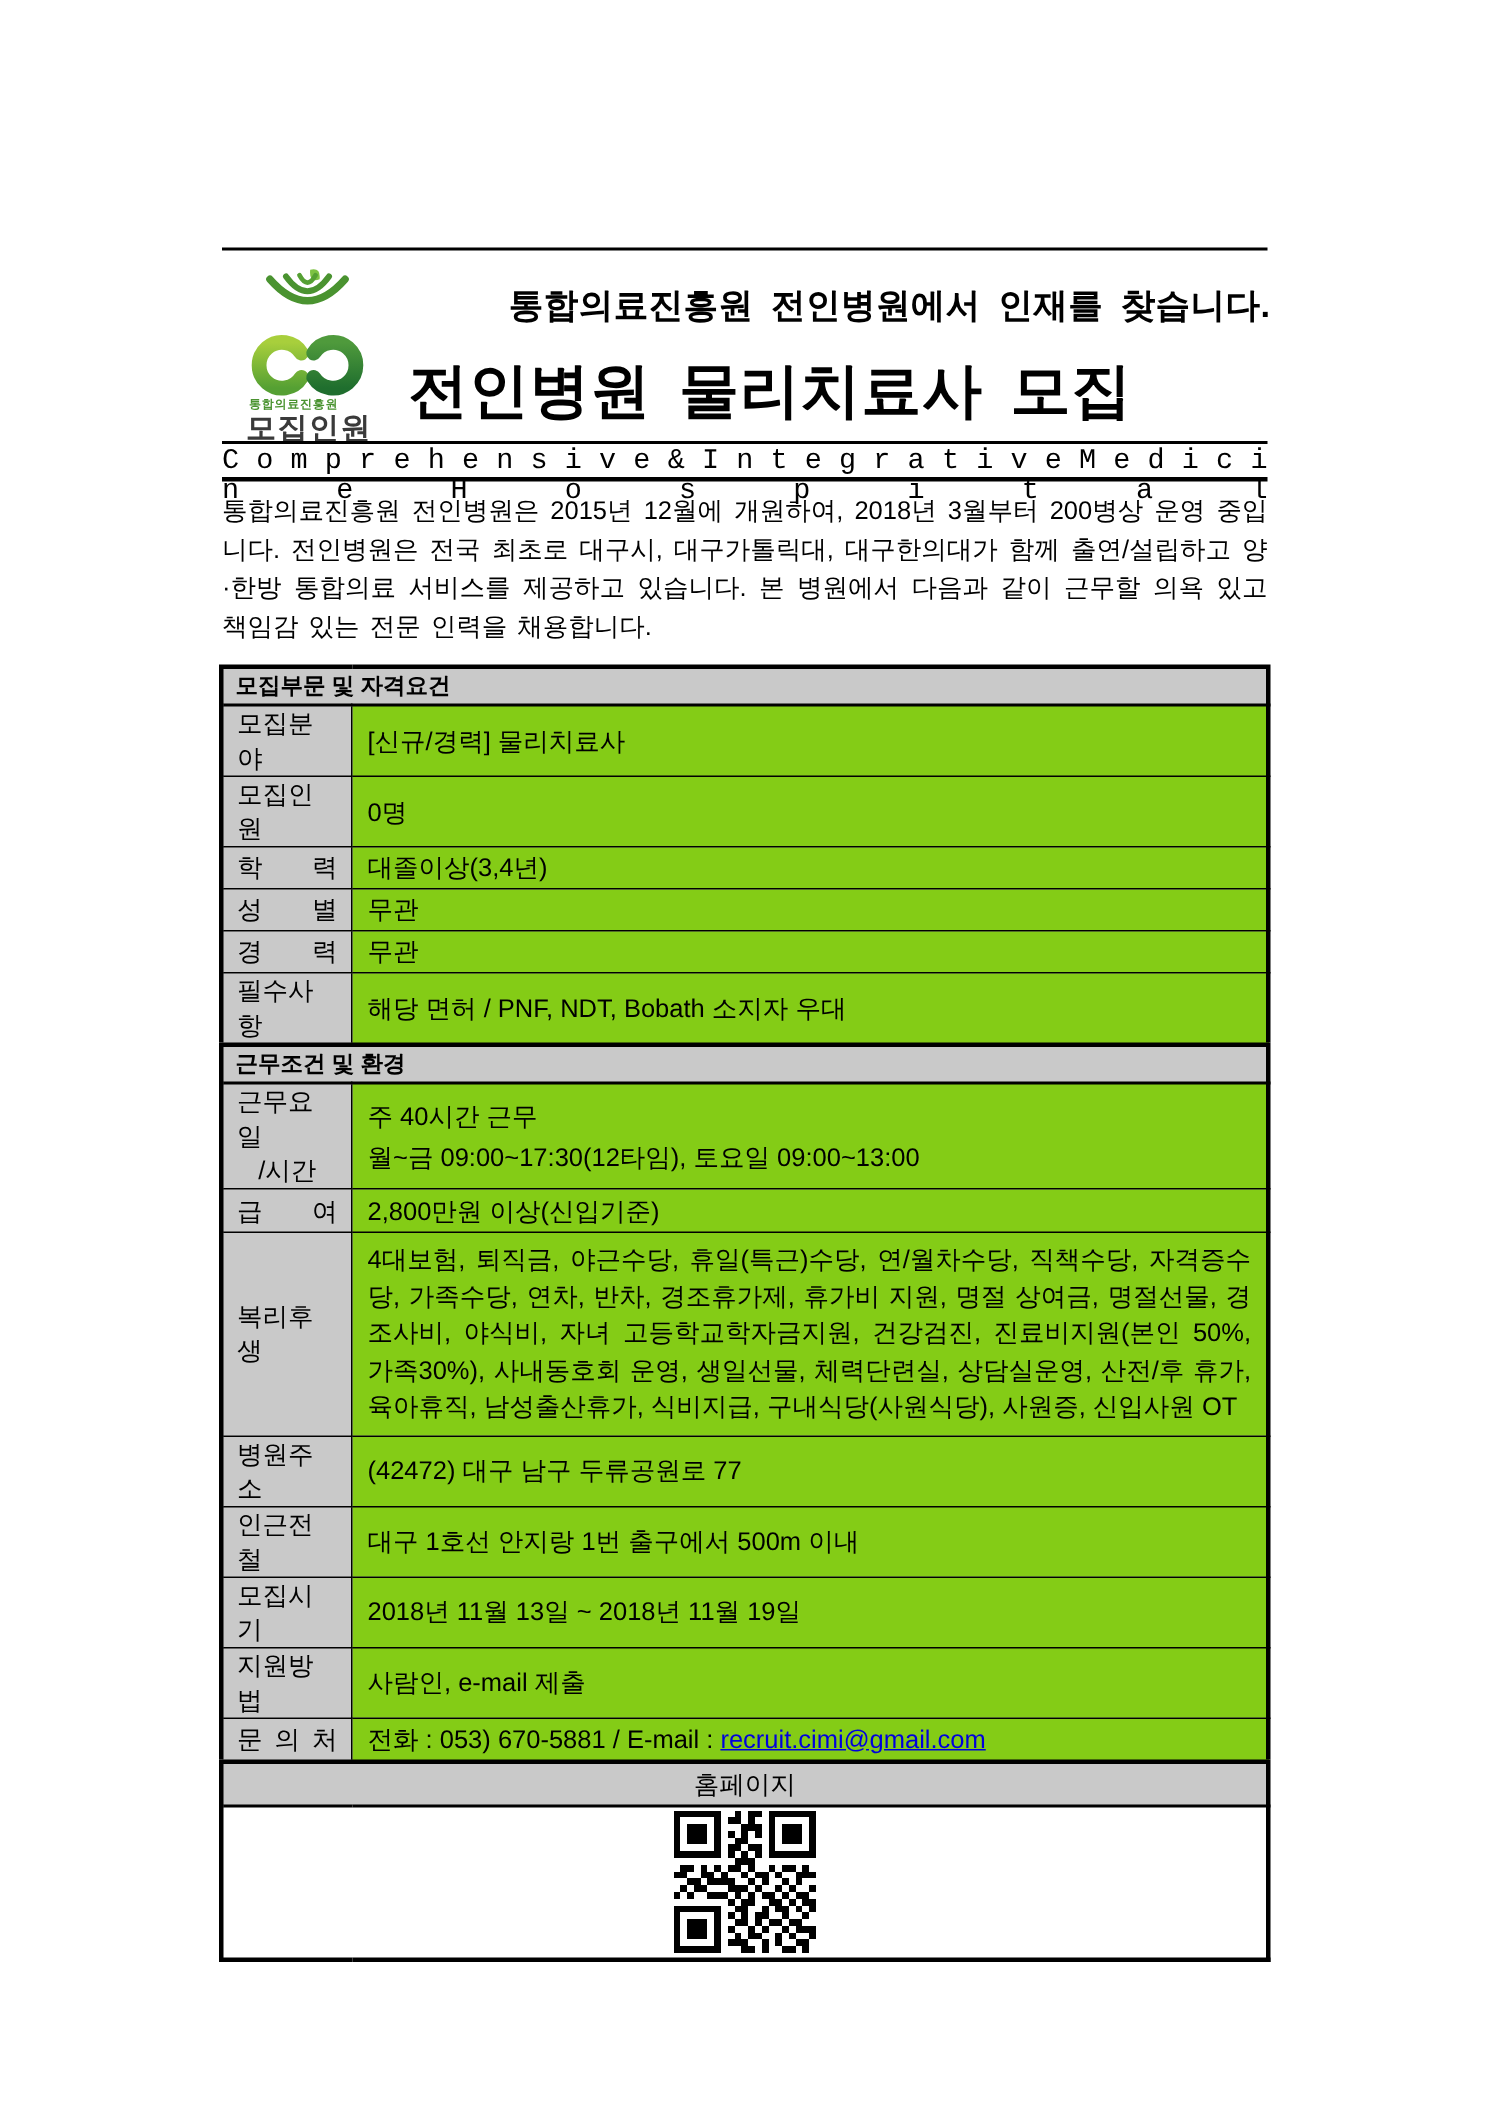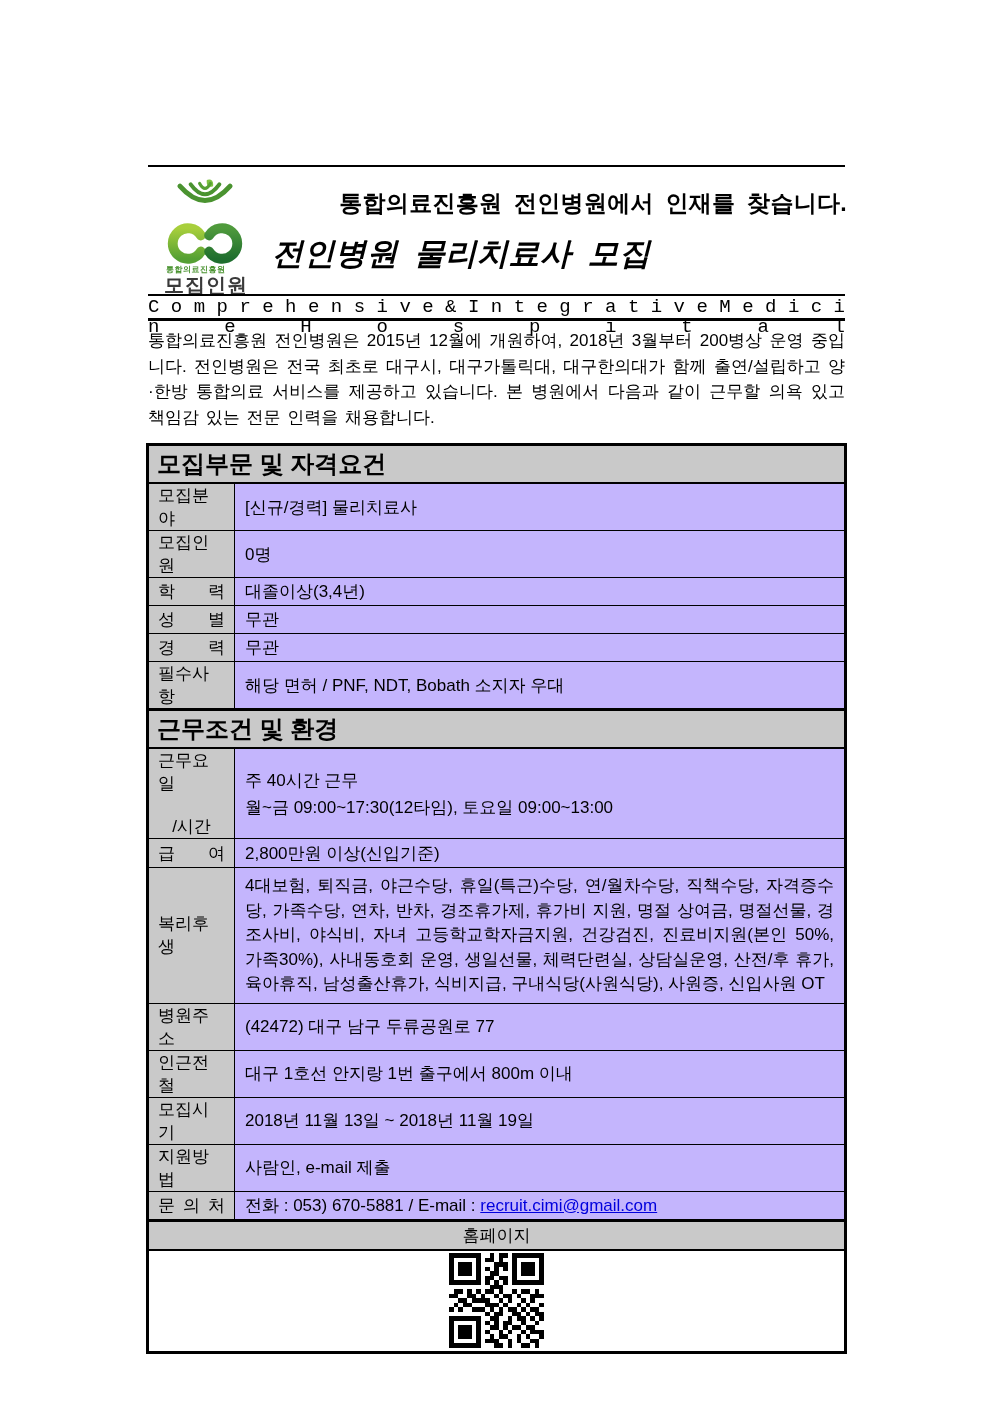--- a/index.html
+++ b/index.html
@@ -21,44 +21,44 @@
   .rule-eng-top{top:294px;height:2px;}
   .rule-eng-bottom{top:318px;height:3px;}
 
   
   .logo{position:absolute;left:163px;top:179px;width:84px;height:122px;}
   .logo svg{display:block;}
   .logo-org{position:absolute;left:3px;top:85px;font-size:8px;font-weight:bold;color:var(--logo-green-mid);letter-spacing:.5px;white-space:nowrap;}
   .logo-name{position:absolute;left:1px;top:93px;font-size:20px;font-weight:bold;color:var(--logo-text);letter-spacing:1px;white-space:nowrap;}
 
   .tagline{position:absolute;left:272px;top:188px;width:575px;font-size:23px;font-weight:bold;letter-spacing:.3px;word-spacing:5px;white-space:nowrap;text-align:right;}
-  .main-title{position:absolute;left:272px;top:233px;width:575px;font-size:31px;font-weight:bold;letter-spacing:.5px;word-spacing:7px;white-space:nowrap;font-style:italic;}
+  .main-title{position:absolute;left:272px;top:233px;width:575px;font-size:40px;font-weight:bold;letter-spacing:.5px;word-spacing:7px;white-space:nowrap;}
 
   .eng-line{position:absolute;left:148px;top:297px;width:697px;font-family:"Liberation Mono","DejaVu Sans Mono",monospace;font-size:19px;line-height:20px;text-align:justify;text-align-last:justify;white-space:normal;}
 
   .intro{position:absolute;left:148px;top:328px;width:697px;font-size:17px;line-height:25.5px;text-align:justify;word-spacing:2px;}
 
   
   .doc-table{position:absolute;left:146px;top:443px;width:701px;border-collapse:collapse;table-layout:fixed;font-size:17px;}
   .doc-table{border:3px solid var(--border-black);}
   .doc-table td{border:1px solid var(--border-black);vertical-align:middle;}
   .doc-table col.c-label{width:87px;}
-  tr.sec td{background:var(--header-bg);font-weight:bold;font-size:24px;padding:2px 8px;border-top:3px solid var(--border-black);border-bottom:2px solid var(--border-black);}
+  tr.sec td{background:var(--header-bg);font-weight:bold;font-size:15px;padding:2px 8px;border-top:3px solid var(--border-black);border-bottom:2px solid var(--border-black);}
   tr.sec.center td{text-align:center;font-weight:normal;font-size:17px;}
   td.lab{background:var(--header-bg);text-align:justify;text-align-last:justify;padding:0 9px;}
-  td.val{background:#c4b5fd;padding:2px 10px;}
+  td.val{background:#84cc16;padding:2px 10px;}
   tr.r{height:25px;}
   tr.worktime{height:62px;}
   tr.salary{height:29px;}
   tr.welfare{height:122px;}
   tr.short{height:31px;}
   tr.qr-row{height:103px;}
   td.val-lines div{line-height:27px;}
   td.lab-lines div.l1{text-align:justify;text-align-last:justify;}
-  td.lab-lines div.l2{text-align:center;text-align-last:center;margin-top:20px;}
+  td.lab-lines div.l2{text-align:center;text-align-last:center;}
   td.val-justify{text-align:justify;line-height:24.5px;padding:6px 10px;}
   a.email{color:var(--link-blue);text-decoration:underline;cursor:pointer;}
   .qr-wrap{display:flex;justify-content:center;align-items:center;height:100%;}
   .qr-svg{width:95px;height:95px;shape-rendering:crispEdges;fill:#000;background:#fff;}
 </style>
 </head>
 <body>
 
 <div class="page">
 
@@ -154,21 +154,21 @@
     <tr class="welfare">
       <td class="lab">복리후생</td>
       <td class="val val-justify">4대보험, 퇴직금, 야근수당, 휴일(특근)수당, 연/월차수당, 직책수당, 자격증수당, 가족수당, 연차, 반차, 경조휴가제, 휴가비 지원, 명절 상여금, 명절선물, 경조사비, 야식비, 자녀 고등학교학자금지원, 건강검진, 진료비지원(본인 50%, 가족30%), 사내동호회 운영, 생일선물, 체력단련실, 상담실운영, 산전/후 휴가, 육아휴직, 남성출산휴가, 식비지급, 구내식당(사원식당), 사원증, 신입사원 OT</td>
     </tr>
     <tr class="short">
       <td class="lab">병원주소</td>
       <td class="val">(42472) 대구 남구 두류공원로 77</td>
     </tr>
     <tr class="short">
       <td class="lab">인근전철</td>
-      <td class="val">대구 1호선 안지랑 1번 출구에서 800m 이내</td>
+      <td class="val">대구 1호선 안지랑 1번 출구에서 500m 이내</td>
     </tr>
     <tr class="short">
       <td class="lab">모집시기</td>
       <td class="val">2018년 11월 13일 ~ 2018년 11월 19일</td>
     </tr>
     <tr class="short">
       <td class="lab">지원방법</td>
       <td class="val">사람인, e-mail 제출</td>
     </tr>
     <tr class="r">

